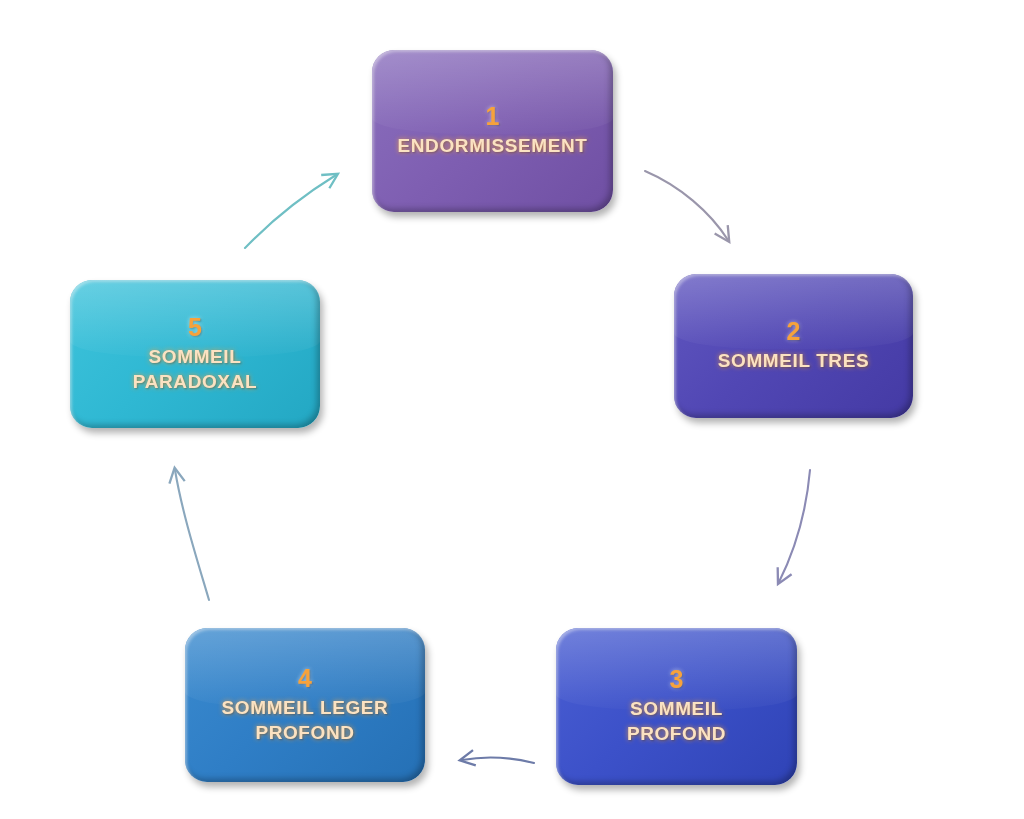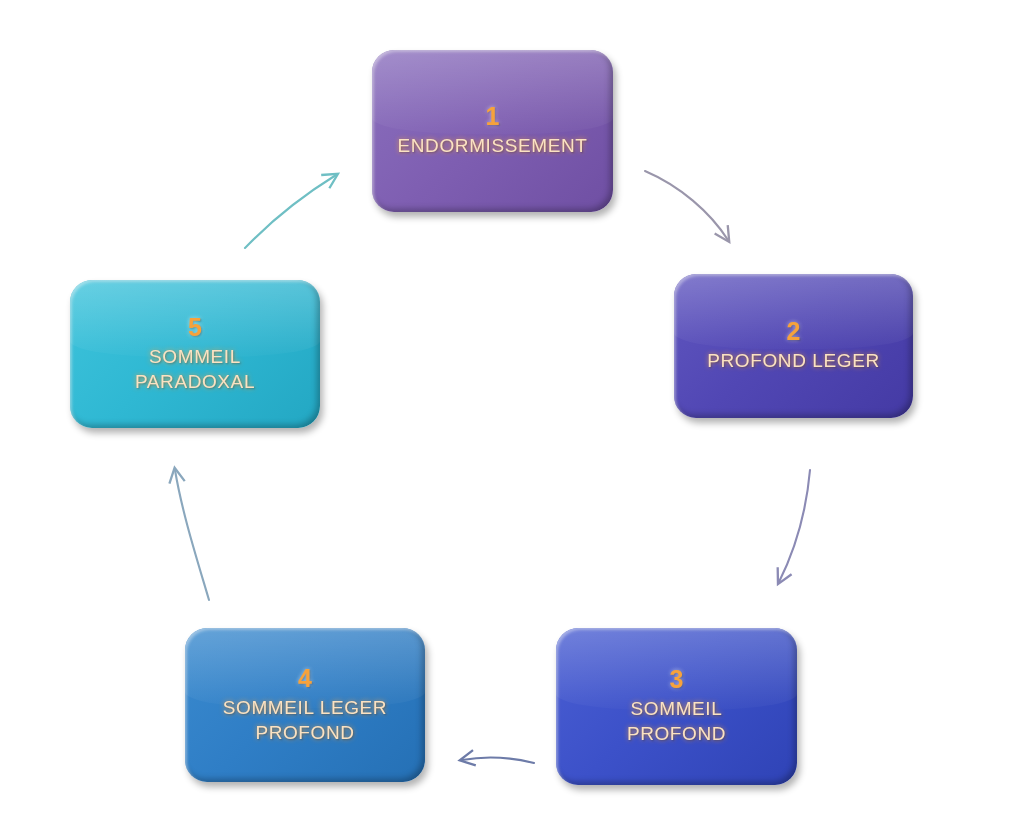--- a/index.html
+++ b/index.html
@@ -61,21 +61,21 @@
     font-weight: bold;
     line-height: 1.05;
     text-shadow: 0 0 4px rgba(255,255,255,0.55), 1px 1px 2px rgba(0,0,0,0.35);
     margin-bottom: 5px;
   }
   .stage-label {
     position: relative;
     z-index: 2;
     color: #fbe2c2;
     font-size: 19px;
-    font-weight: normal;
+    font-weight: bold;
     letter-spacing: 0.6px;
     line-height: 1.30;
     text-shadow: 0 0 5px rgba(247,162,59,0.85), 1px 1px 2px rgba(0,0,0,0.30);
     padding: 0 8px;
     white-space: pre-line;
   }
 
   
   #box-1 { left: 372px; top: 50px;  width: 241px; height: 162px;
            background: linear-gradient(135deg, #8a6fbd 0%, #7f5fb2 45%, #6f4fa3 100%); }
@@ -130,21 +130,21 @@
     <div class="sheen"></div>
     <div class="edge"></div>
     <div class="stage-num">1</div>
     <div class="stage-label">ENDORMISSEMENT</div>
   </div>
 
   <div class="stage-box" id="box-2">
     <div class="sheen"></div>
     <div class="edge"></div>
     <div class="stage-num">2</div>
-    <div class="stage-label">PROFOND LEGER</div>
+    <div class="stage-label">SOMMEIL TRES</div>
   </div>
 
   <div class="stage-box" id="box-3">
     <div class="sheen"></div>
     <div class="edge"></div>
     <div class="stage-num">3</div>
     <div class="stage-label">SOMMEIL
 PROFOND</div>
   </div>
 

